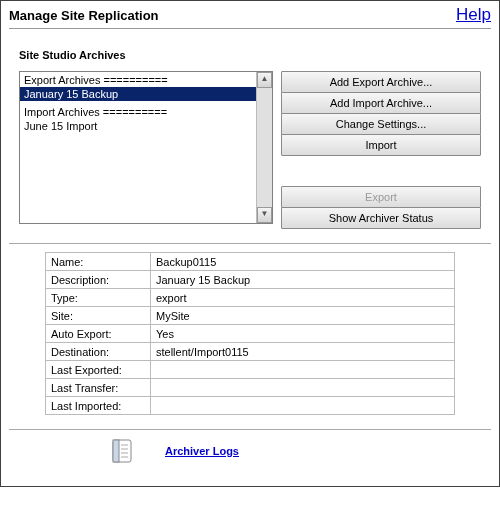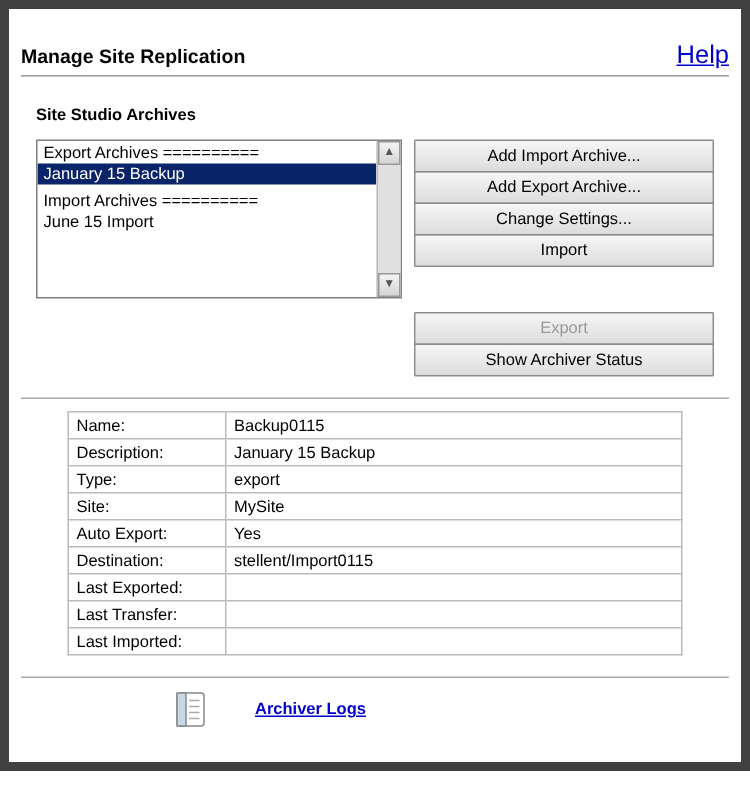--- a/index.html
+++ b/index.html
@@ -5,22 +5,22 @@
     * { box-sizing: border-box; }
     body {
       margin: 0;
       padding: 0;
       font-family: Arial, sans-serif;
       font-size: 11px;
       background: #fff;
       width: 500px;
     }
     .page {
-      border: 6px solid #404040;
-      padding: 21px 8px 12px 8px;
+      border: 1px solid #404040;
+      padding: 4px 8px 12px 8px;
     }
     .header {
       display: flex;
       justify-content: space-between;
       align-items: center;
       border-bottom: 1px solid #999;
       padding-bottom: 3px;
       margin-bottom: 20px;
     }
     .title {
@@ -41,21 +41,21 @@
     }
     .top-row {
       display: flex;
       padding: 0 10px;
       gap: 8px;
     }
     .listbox {
       flex: 1;
       border: 1px solid #808080;
       background: #fff;
-      height: 106px;
+      height: 153px;
       display: flex;
       font-size: 11px;
     }
     .listbox-inner {
       flex: 1;
       padding: 1px 0;
       overflow: hidden;
     }
     .listbox-item {
       padding: 1px 4px;
@@ -174,22 +174,22 @@
         <div class="listbox-item">June 15 Import</div>
       </div>
       <div class="list-scrollbar">
         <div class="scroll-btn">▲</div>
         <div class="scroll-track"></div>
         <div class="scroll-btn">▼</div>
       </div>
     </div>
 
     <div class="buttons-col">
+      <button class="win-btn">Add Export Archive...</button>
       <button class="win-btn">Add Import Archive...</button>
-      <button class="win-btn">Add Export Archive...</button>
       <button class="win-btn">Change Settings...</button>
       <button class="win-btn">Import</button>
       <div class="btn-gap"></div>
       <button class="win-btn" disabled="">Export</button>
       <button class="win-btn">Show Archiver Status</button>
     </div>
   </div>
 
   <hr class="sep">
 

